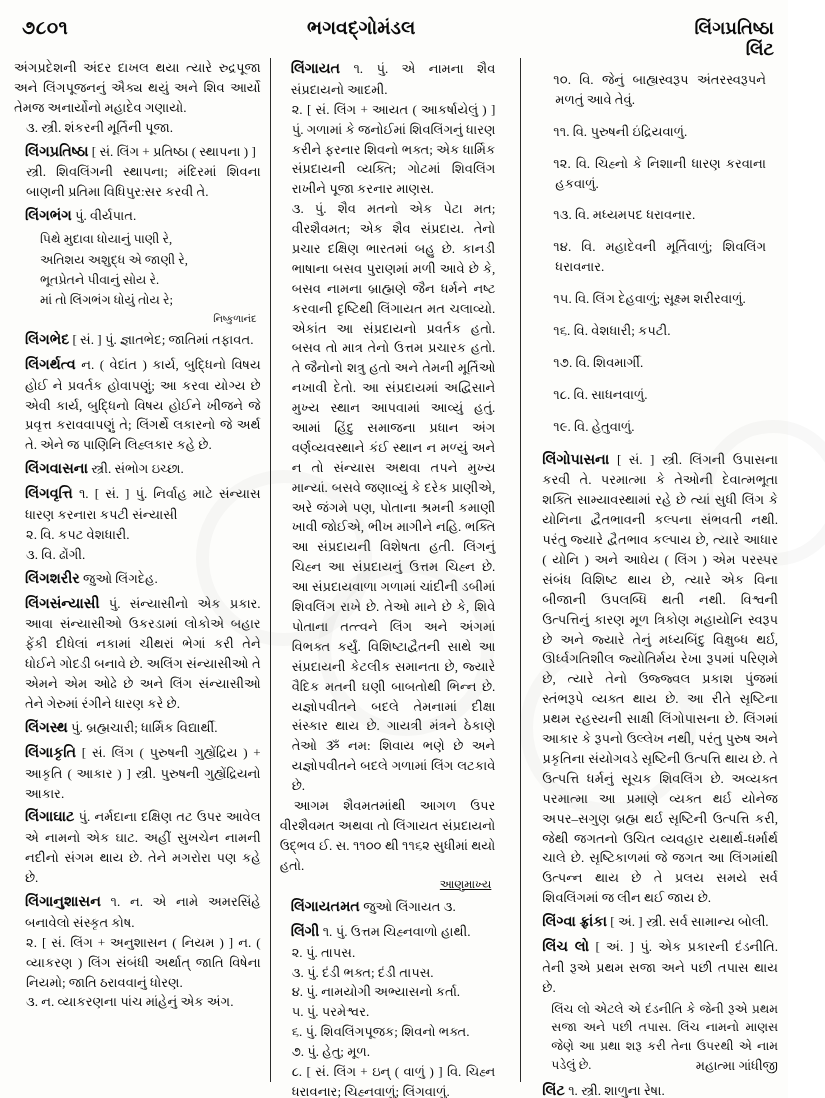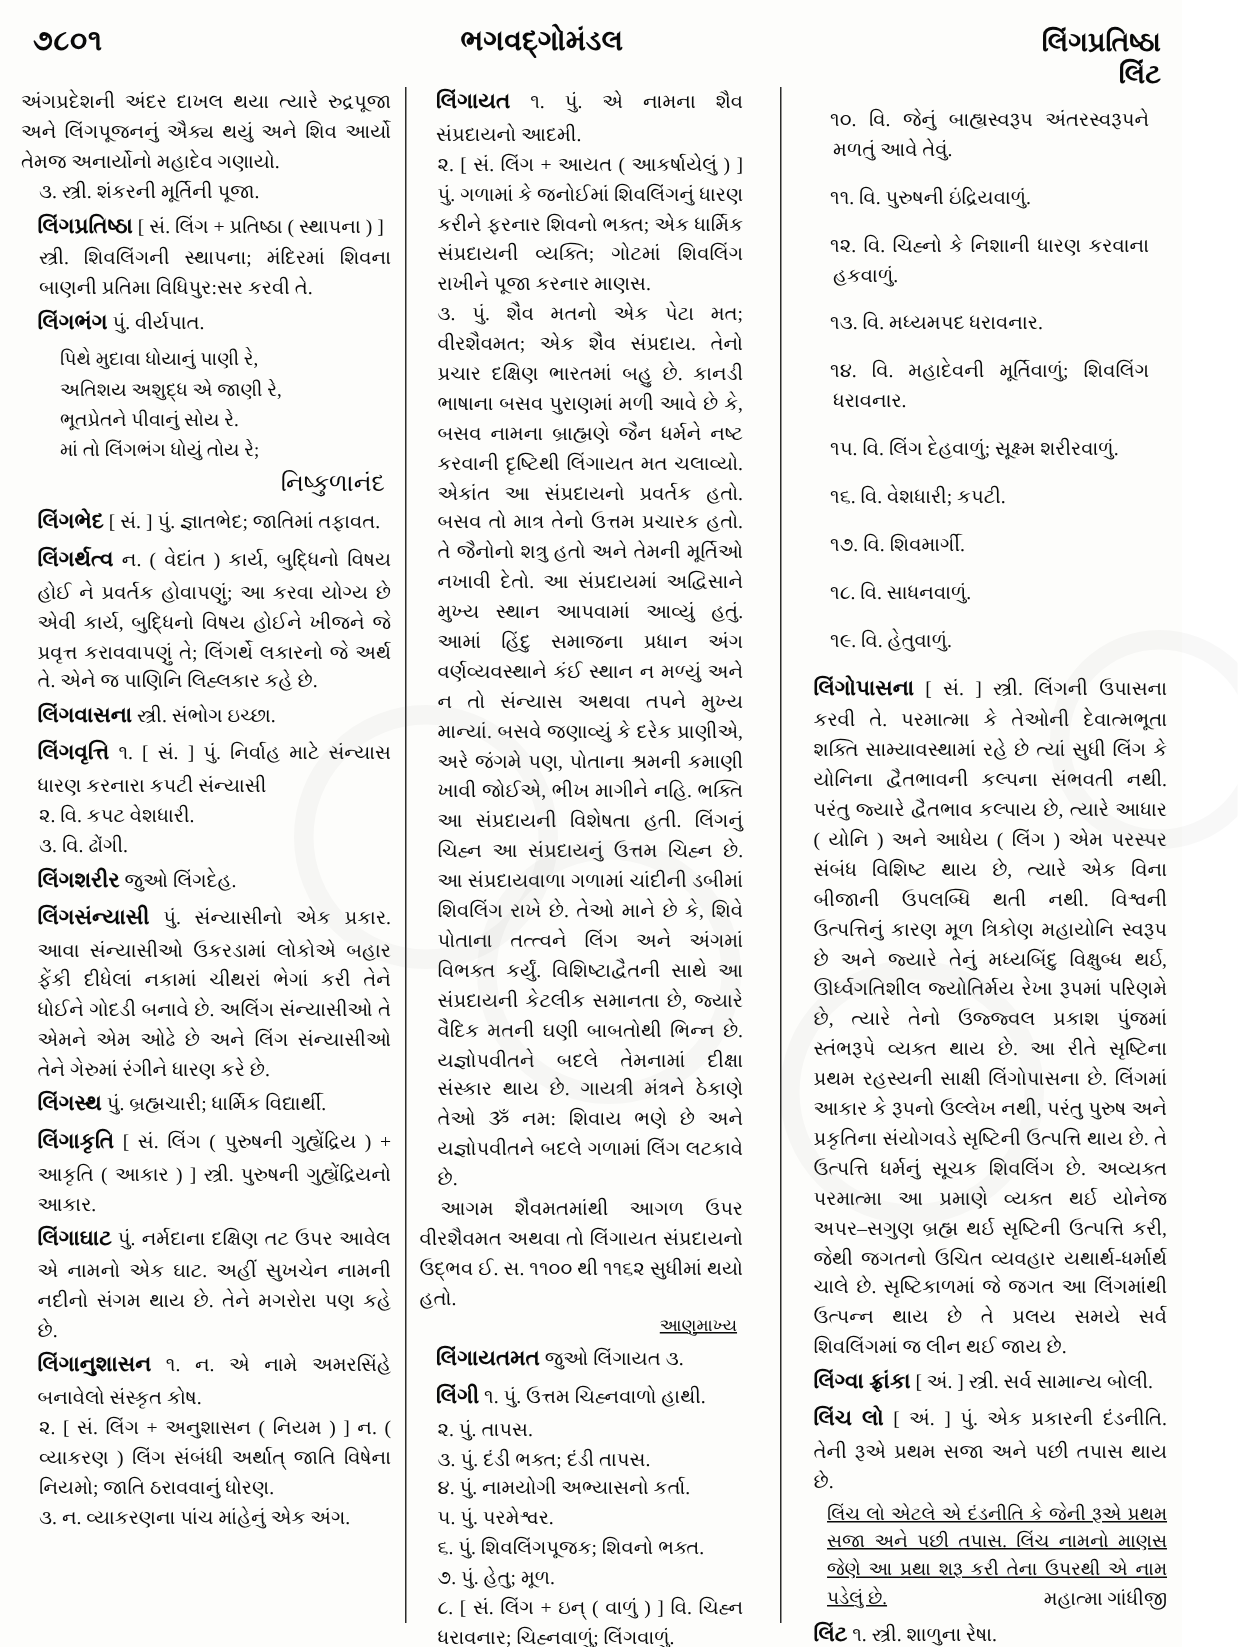--- a/index.html
+++ b/index.html
@@ -104,38 +104,36 @@
   
   .verse {
     margin: 2px 0 0 0;
     padding-left: 26px;
     font-size: 12.6px;
     line-height: 1.62;
   }
   .verse-line { margin: 0; white-space: nowrap; }
   .attribution {
     text-align: right;
-    font-size: 16px;
+    font-size: 10px;
     margin: 1px 0 4px 0;
     padding-right: 4px;
-    font-family: Liberation Mono, monospace;
   }
   .attribution-small {
     text-align: right;
     font-size: 11.4px;
     margin: 0 0 5px 0;
     padding-right: 4px;
     text-decoration: underline;
   }
   .quote-block {
     padding-left: 20px;
     font-size: 12.4px;
     line-height: 1.52;
     margin: 2px 0 2px 0;
-    text-decoration: underline;
   }
   .sig-inline {
     display: inline-block;
     float: right;
     font-size: 13px;
   }
   .clear { clear: both; }
 
   
   .watermark {

